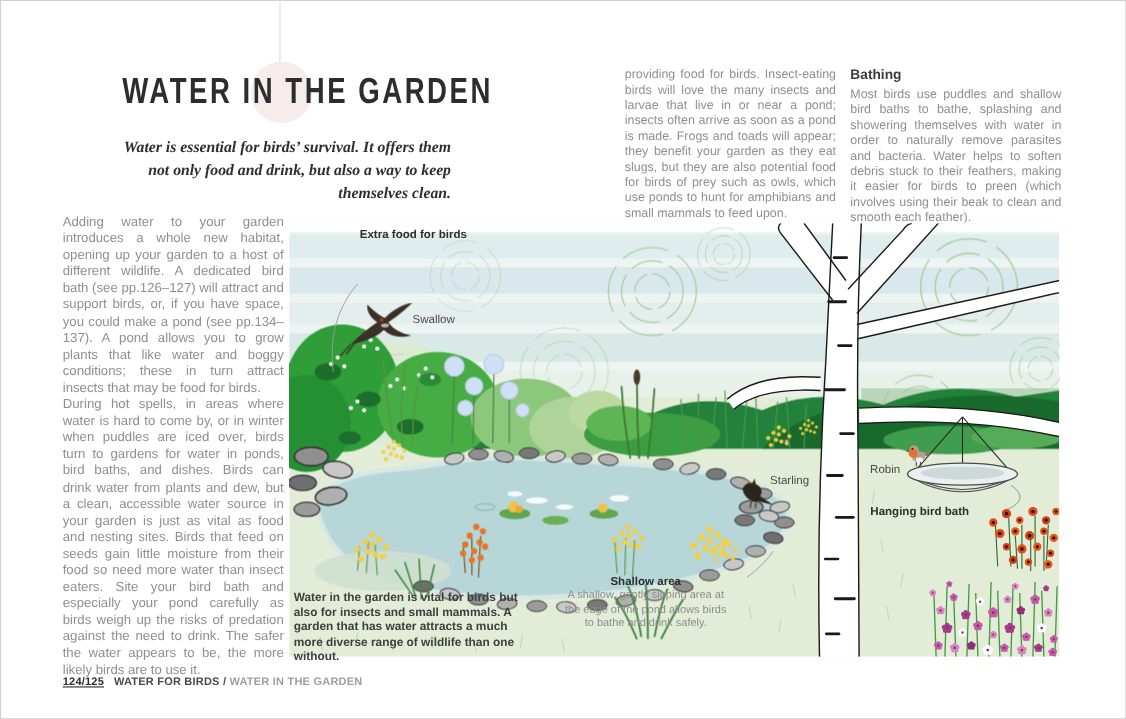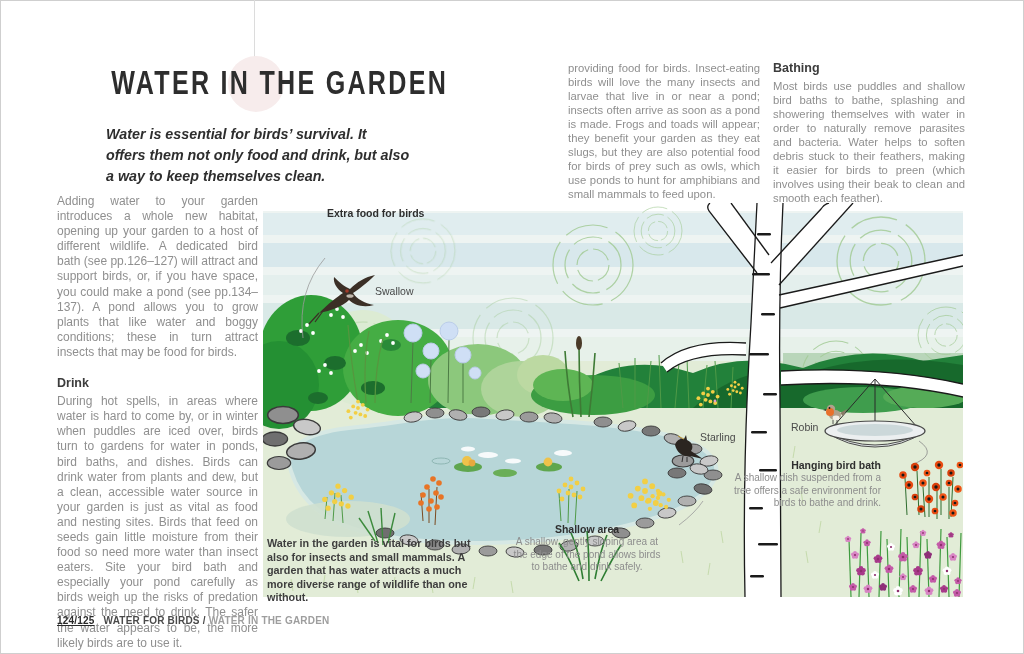--- a/index.html
+++ b/index.html
@@ -6,22 +6,22 @@
   #page{position:relative;width:1024px;height:654px;background:#ffffff;
         box-shadow:inset 0 0 0 1px #cfcfcf;overflow:hidden;
         font-family:"Liberation Sans",sans-serif;}
   
   #thread{position:absolute;left:254px;top:0;width:1px;height:58px;background:#dcdcdc;}
   #title-circle{position:absolute;left:228px;top:56px;width:56px;height:56px;border-radius:50%;background:#f7ecec;}
   
   #title{position:absolute;left:58px;top:64px;width:400px;text-align:center;white-space:nowrap;}
   #title span{display:inline-block;transform:scaleX(.76);transform-origin:center;
       font-size:33px;font-weight:bold;letter-spacing:3px;color:#2d2d2d;}
-  #subtitle{position:absolute;left:106px;top:124px;width:304px;text-align:left;
-      font-family:Liberation Sans, sans-serif;font-style:italic;font-weight:bold;
+  #subtitle{position:absolute;left:106px;top:124px;width:304px;text-align:right;
+      font-family:Liberation Serif, serif;font-style:italic;font-weight:bold;
       font-size:14.3px;line-height:21px;color:#2e2e2e;}
   
   .col{position:absolute;text-align:justify;color:#8f8f8f;}
   #col-left{left:57px;top:194px;width:201px;font-size:12px;line-height:15.1px;}
   #col-mid{left:568px;top:61px;width:192px;font-size:11.3px;line-height:14px;}
   #col-right{left:773px;top:61px;width:192px;font-size:11.3px;line-height:14px;}
   .col p{margin:0;}
   .col h3{margin:16px 0 3px;font-size:12.5px;color:#3c3c3c;font-weight:bold;}
   #col-right h3{margin:0 0 4px;}
   
@@ -46,21 +46,20 @@
 <div id="page">
 
   <div id="thread"></div>
   <div id="title-circle"></div>
 
   <div id="title"><span>WATER IN THE GARDEN</span></div>
   <div id="subtitle">Water is essential for birds’ survival. It offers them not only food and drink, but also a way to keep themselves clean.</div>
 
   <div id="col-left" class="col">
     <p>Adding water to your garden introduces a whole new habitat, opening up your garden to a host of different wildlife. A dedicated bird bath (see pp.126–127) will attract and support birds, or, if you have space, you could make a pond (see pp.134–137). A pond allows you to grow plants that like water and boggy conditions; these in turn attract insects that may be food for birds.</p>
-    <h3>Drink</h3>
     <p>During hot spells, in areas where water is hard to come by, or in winter when puddles are iced over, birds turn to gardens for water in ponds, bird baths, and dishes. Birds can drink water from plants and dew, but a clean, accessible water source in your garden is just as vital as food and nesting sites. Birds that feed on seeds gain little moisture from their food so need more water than insect eaters. Site your bird bath and especially your pond carefully as birds weigh up the risks of predation against the need to drink. The safer the water appears to be, the more likely birds are to use it.</p>
 
   </div>
 
   <div id="col-right" class="col">
     <h3>Bathing</h3>
     <p>Most birds use puddles and shallow bird baths to bathe, splashing and showering themselves with water in order to naturally remove parasites and bacteria. Water helps to soften debris stuck to their feathers, making it easier for birds to preen (which involves using their beak to clean and smooth each feather).</p>
   </div>
 
   <div id="col-mid" class="col">
@@ -508,21 +507,20 @@
     <div class="ann" style="left:64px;top:4px;width:164px;">
       <div class="ann-title">Extra food for birds</div>
     </div>
 
     <div class="bird-label" style="left:112px;top:82px;">Swallow</div>
     <div class="bird-label" style="left:437px;top:228px;">Starling</div>
     <div class="bird-label" style="left:528px;top:218px;">Robin</div>
 
     <div class="ann right" style="left:466px;top:256px;width:152px;">
       <div class="ann-title">Hanging bird bath</div>
-      <div class="ann-body">A shallow dish suspended from a tree offers a safe environment for birds to bathe and drink.</div>
     </div>
 
     <div class="ann right" style="left:249px;top:320px;width:150px;text-align:center;">
       <div class="ann-title">Shallow area</div>
       <div class="ann-body">A shallow, gently sloping area at the edge of the pond allows birds to bathe and drink safely.</div>
     </div>
 
     <div id="caption">Water in the garden is vital for birds but also for insects and small mammals. A garden that has water attracts a much more diverse range of wildlife than one without.</div>
   </div>
 

